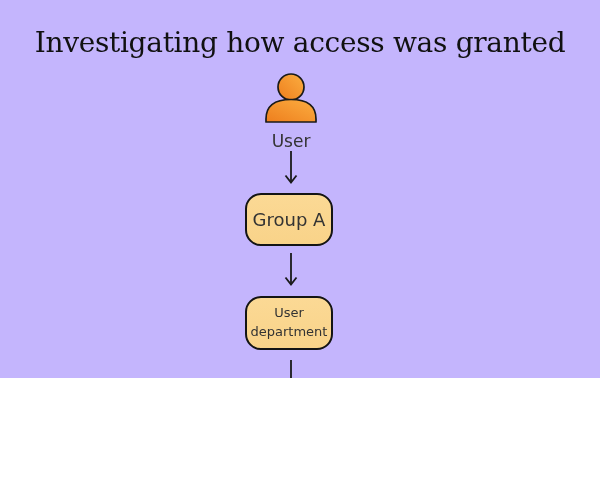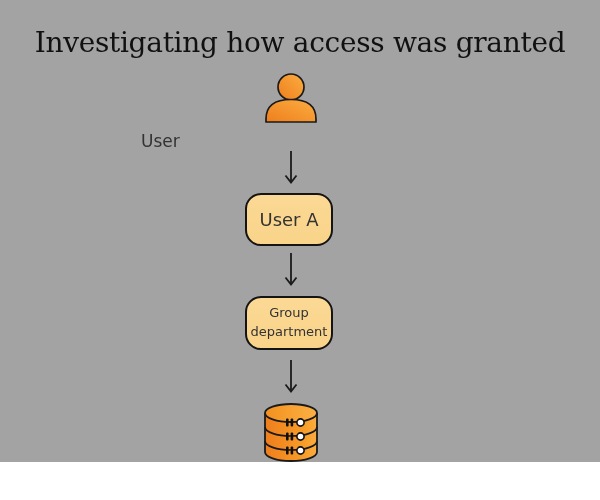--- a/index.html
+++ b/index.html
@@ -1,26 +1,26 @@
 <!DOCTYPE html>
 <html><head>
 <meta charset="utf-8">
 <style>
   html,body{margin:0;padding:0;background:#fff;}
   .stage{
-    position:relative;width:600px;height:462px;background:#a3a3a3;
+    position:relative;width:600px;height:378px;background:#c4b5fd;
     font-family:"DejaVu Sans","Liberation Sans",sans-serif;overflow:hidden;text-decoration:underline;
   }
   .title{
     position:absolute;top:26px;left:0;width:600px;text-align:center;
     font-family:"DejaVu Serif","Liberation Serif",serif;
     font-size:28px;font-weight:500;color:#111;letter-spacing:-0.3px;
   }
   .node-label{
-    position:absolute;left:141px;width:300px;
+    position:absolute;left:141px;width:300px;text-align:center;
     color:#333;font-size:17px;
   }
   .user-label{top:131px;}
   .db-label{top:471px;}
   .arrow{position:absolute;left:281px;width:20px;height:36px;}
   .arrow-1{top:150px;}
   .arrow-2{top:252px;}
   .arrow-3{top:359px;}
   .flow-box{
     position:absolute;left:245px;width:88px;box-sizing:border-box;
@@ -58,32 +58,32 @@
   <div class="node-label user-label">User</div>
 
   <div class="arrow arrow-1">
     <svg width="20" height="36" viewBox="0 0 20 36">
       <line x1="10" y1="1" x2="10" y2="31.5" stroke="#1a1a1a" stroke-width="1.8"></line>
       <polyline points="4.5,25.5 10,32.5 15.5,25.5" fill="none" stroke="#1a1a1a" stroke-width="1.8"></polyline>
     </svg>
   </div>
 
   <div class="flow-box box-group">
-    <span>User A</span>
+    <span>Group A</span>
   </div>
 
   <div class="arrow arrow-2">
     <svg width="20" height="36" viewBox="0 0 20 36">
       <line x1="10" y1="1" x2="10" y2="31.5" stroke="#1a1a1a" stroke-width="1.8"></line>
       <polyline points="4.5,25.5 10,32.5 15.5,25.5" fill="none" stroke="#1a1a1a" stroke-width="1.8"></polyline>
     </svg>
   </div>
 
   <div class="flow-box box-prior">
-    <span style="display:block;width:78px;">Group department</span>
+    <span style="display:block;width:78px;">User department</span>
   </div>
 
   <div class="arrow arrow-3">
     <svg width="20" height="36" viewBox="0 0 20 36">
       <line x1="10" y1="1" x2="10" y2="31.5" stroke="#1a1a1a" stroke-width="1.8"></line>
       <polyline points="4.5,25.5 10,32.5 15.5,25.5" fill="none" stroke="#1a1a1a" stroke-width="1.8"></polyline>
     </svg>
   </div>
 
   <div class="icon-abs db-icon">

